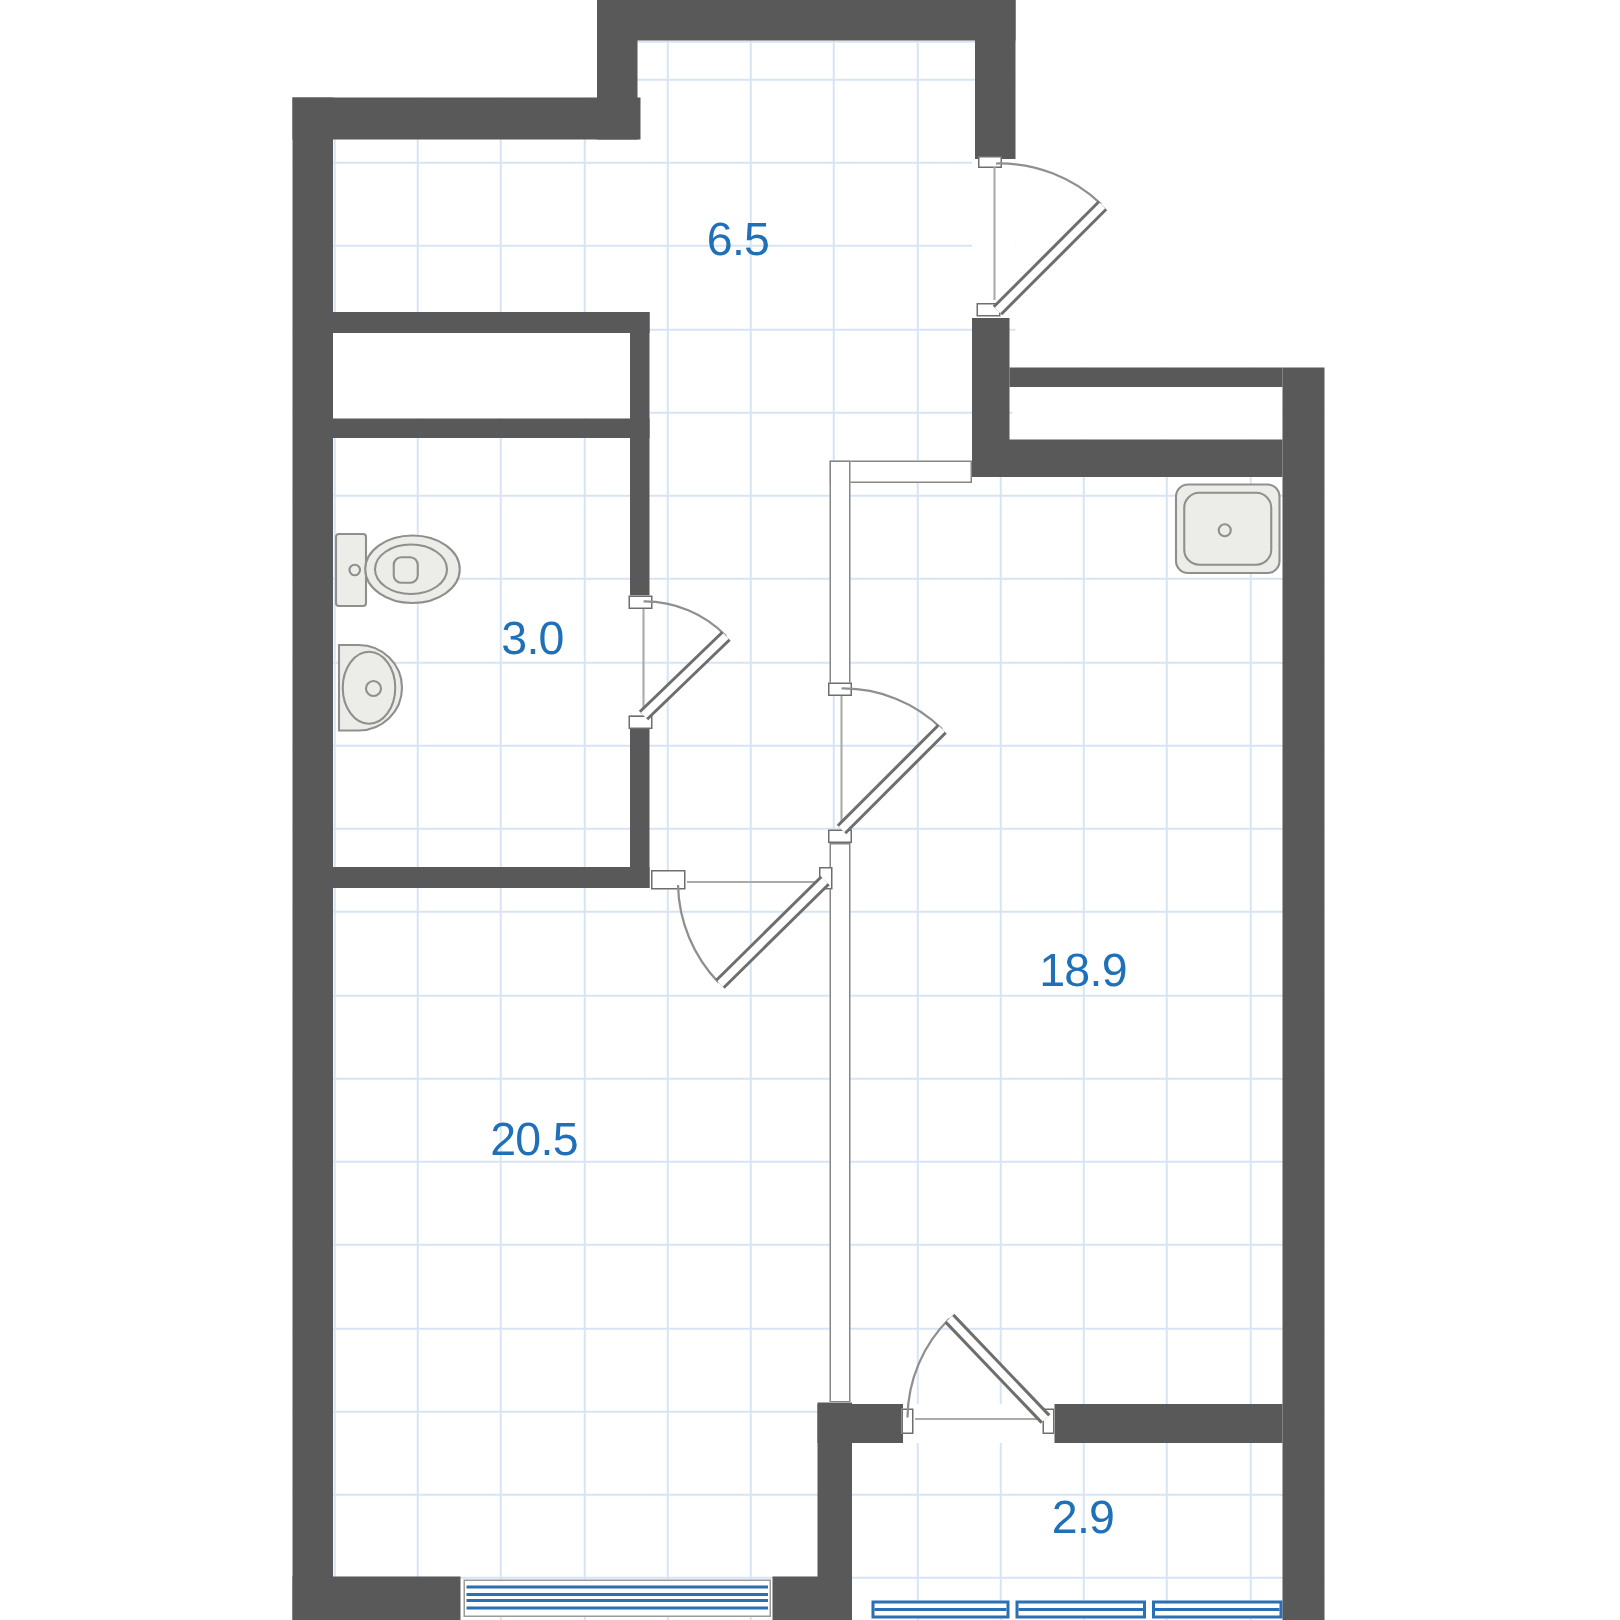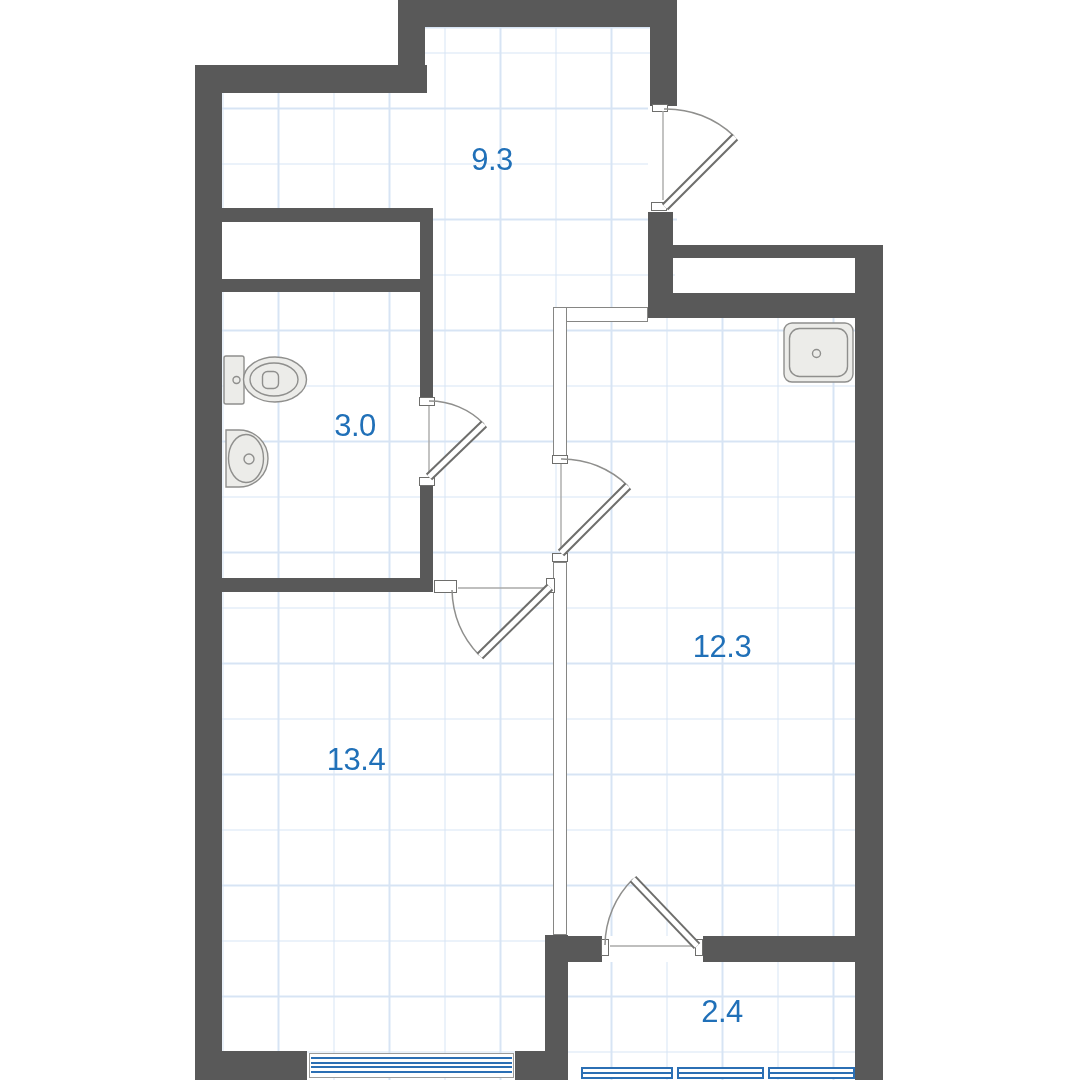--- a/index.html
+++ b/index.html
@@ -139,19 +139,19 @@
       <ellipse class="fixl" cx="246" cy="458.5" rx="17.5" ry="24"></ellipse>
       <circle class="fix" cx="249" cy="459" r="5" fill="#fff"></circle>
     </g>
     <g>
       <rect class="fix" x="784" y="323" width="69" height="59" rx="8"></rect>
       <rect class="fixl" x="789.5" y="328.5" width="58" height="48" rx="10"></rect>
       <circle class="fix" cx="816.5" cy="353.5" r="4" fill="#fff"></circle>
     </g>
   </svg>
 
-  <div class="lbl" style="left:492px;top:160px">9.3</div>
+  <div class="lbl" style="left:492px;top:160px">6.5</div>
   <div class="lbl" style="left:355px;top:426px">3.0</div>
-  <div class="lbl" style="left:722px;top:647px">12.3</div>
-  <div class="lbl" style="left:356px;top:760px">13.4</div>
-  <div class="lbl" style="left:722px;top:1012px">2.4</div>
+  <div class="lbl" style="left:722px;top:647px">18.9</div>
+  <div class="lbl" style="left:356px;top:760px">20.5</div>
+  <div class="lbl" style="left:722px;top:1012px">2.9</div>
 
 </div>
 
 </body></html>

